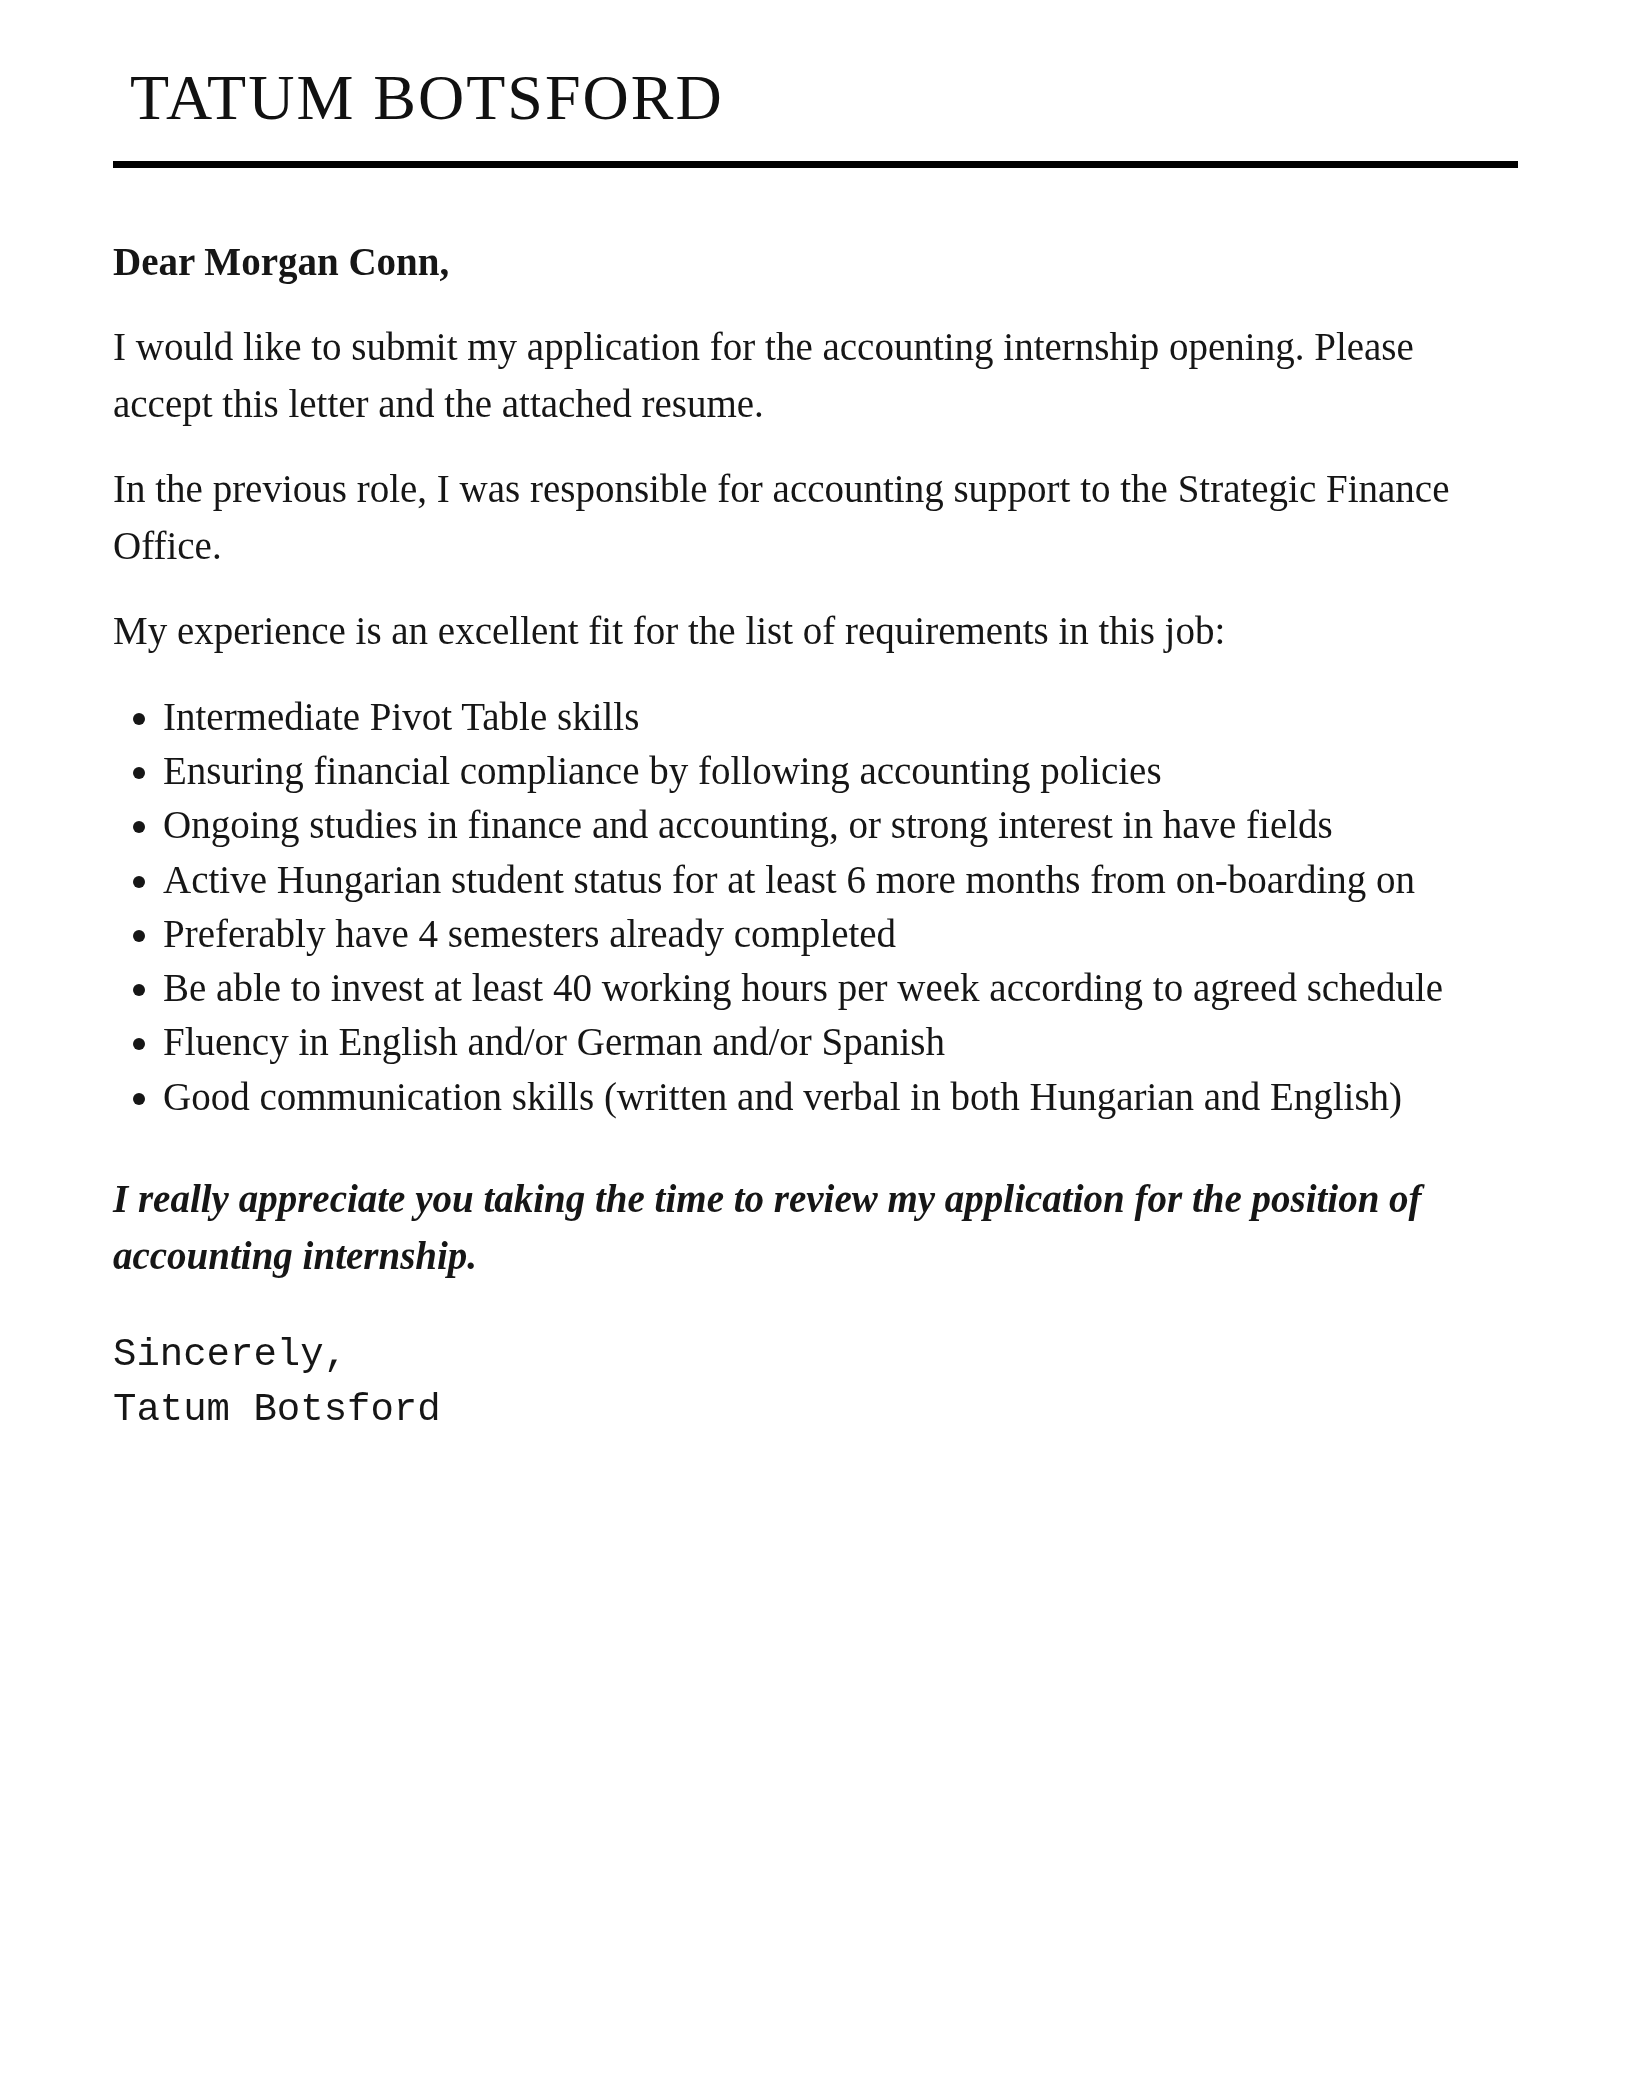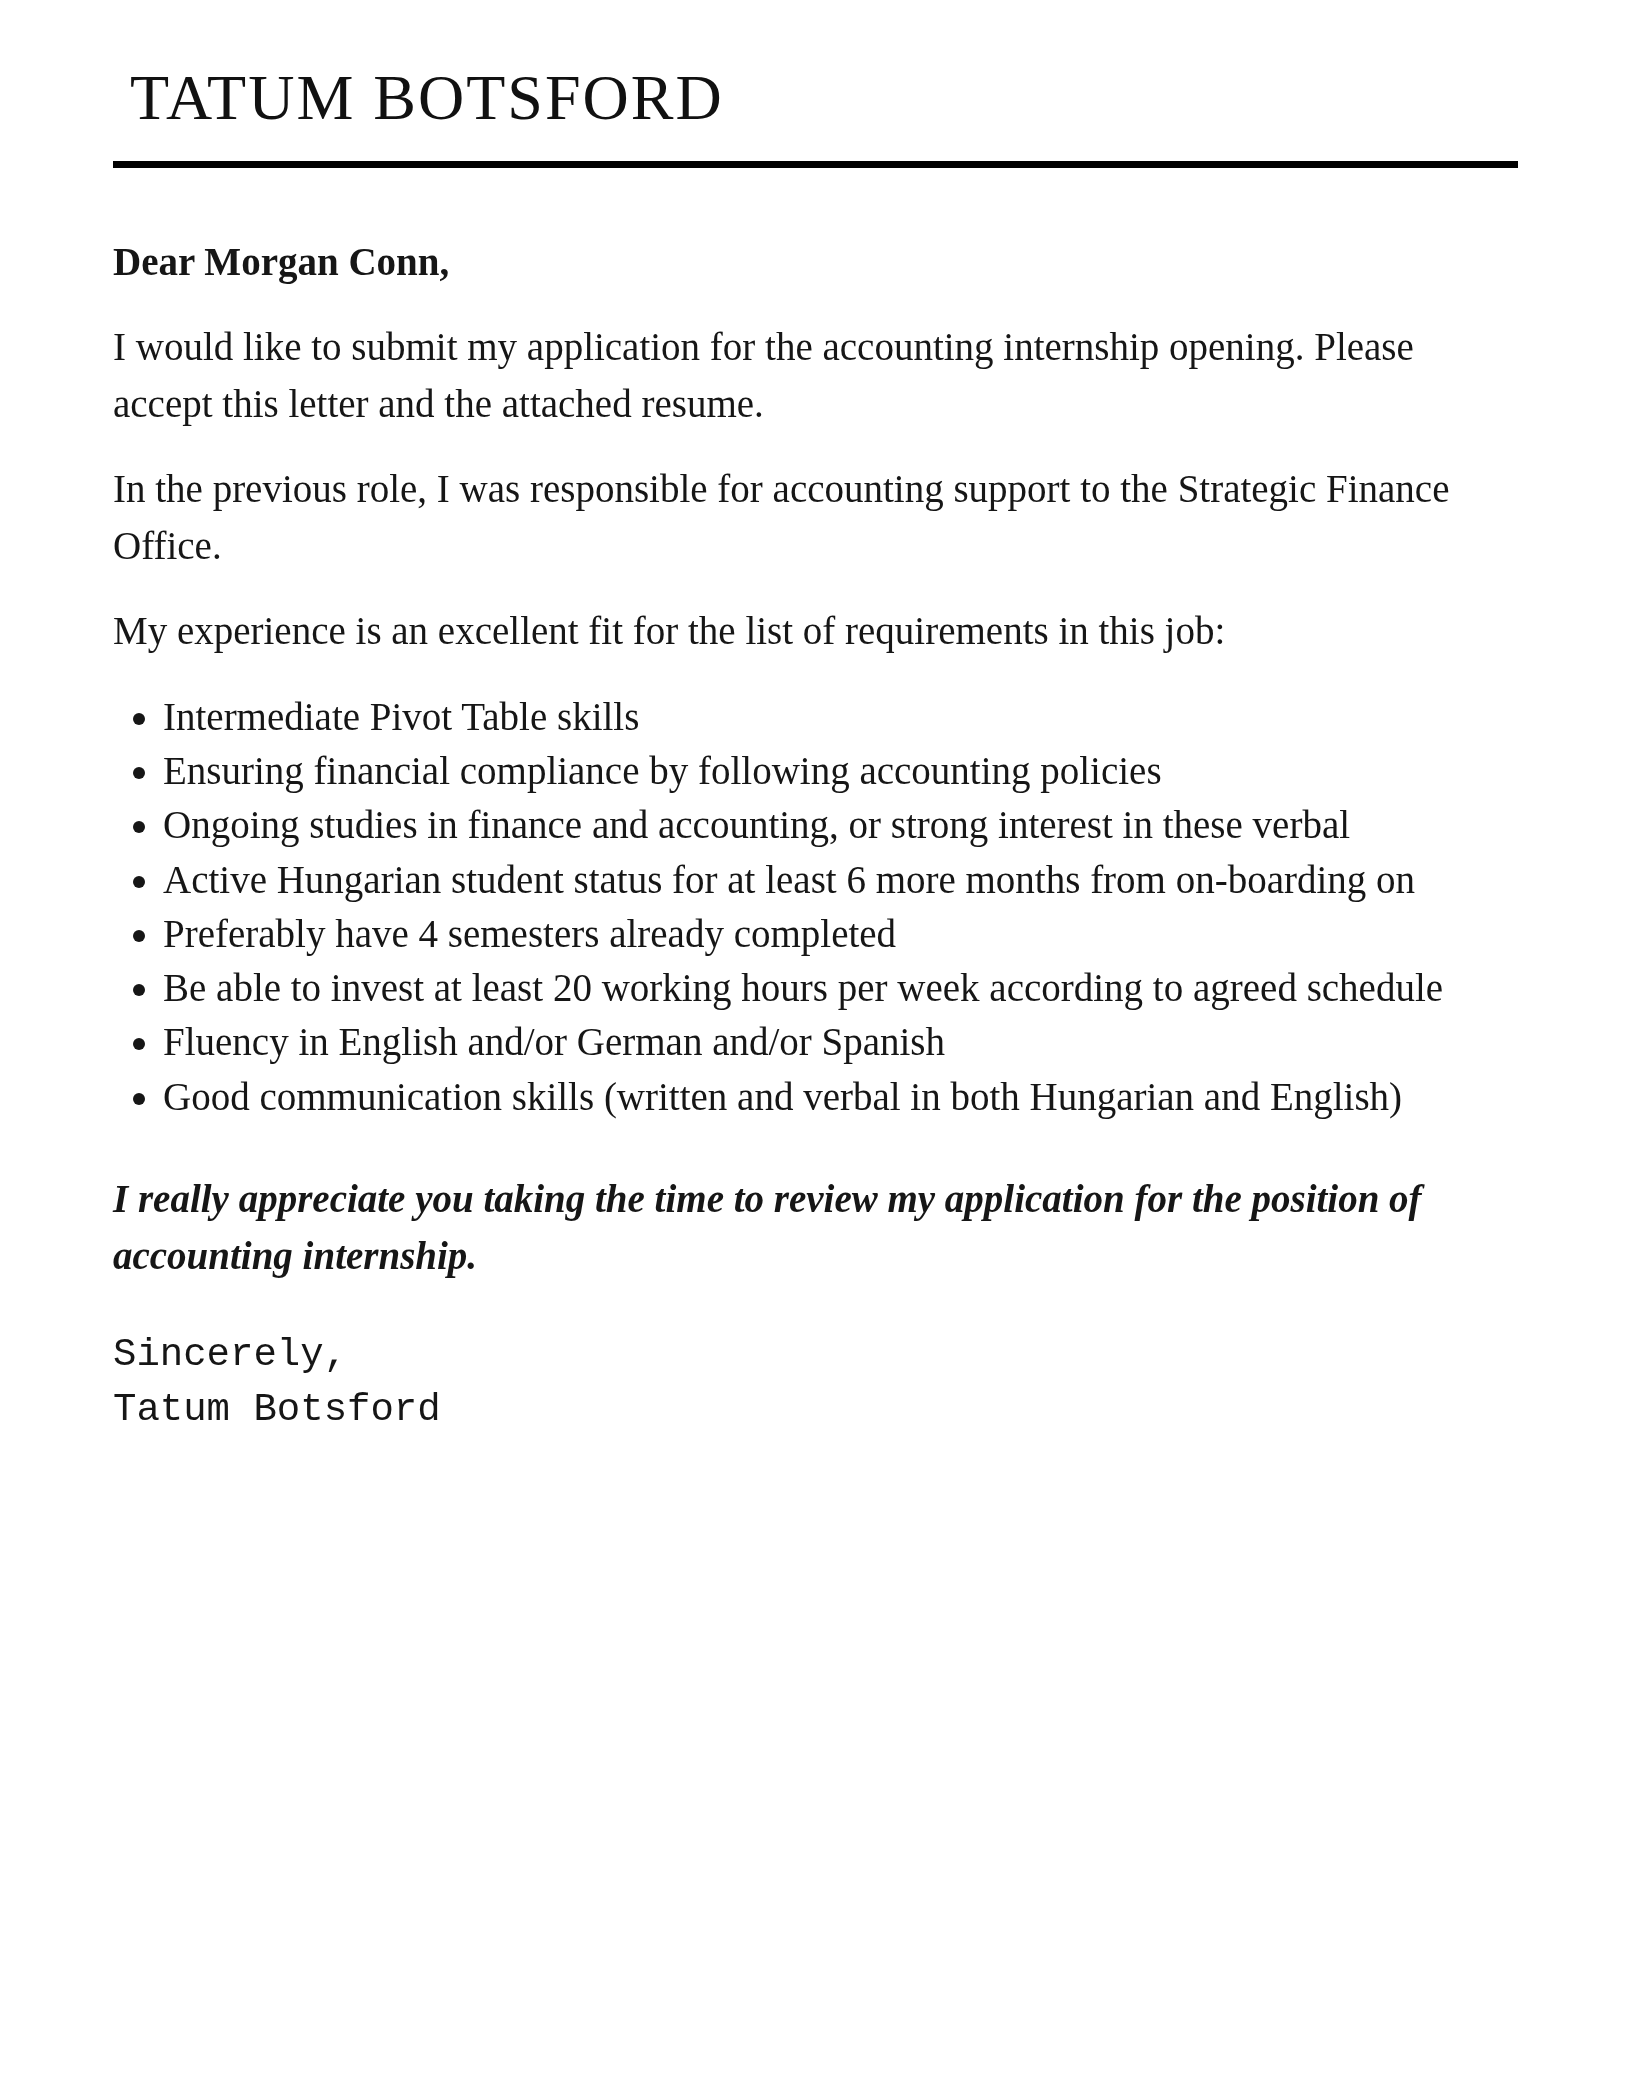--- a/index.html
+++ b/index.html
@@ -89,24 +89,24 @@
 
     <p>I would like to submit my application for the accounting internship opening. Please accept this letter and the attached resume.</p>
 
     <p>In the previous role, I was responsible for accounting support to the Strategic Finance Office.</p>
 
     <p>My experience is an excellent fit for the list of requirements in this job:</p>
 
     <ul class="requirements">
       <li>Intermediate Pivot Table skills</li>
       <li>Ensuring financial compliance by following accounting policies</li>
-      <li>Ongoing studies in finance and accounting, or strong interest in these verbal</li>
+      <li>Ongoing studies in finance and accounting, or strong interest in have fields</li>
       <li>Active Hungarian student status for at least 6 more months from on-boarding on</li>
       <li>Preferably have 4 semesters already completed</li>
-      <li>Be able to invest at least 20 working hours per week according to agreed schedule</li>
+      <li>Be able to invest at least 40 working hours per week according to agreed schedule</li>
       <li>Fluency in English and/or German and/or Spanish</li>
       <li>Good communication skills (written and verbal in both Hungarian and English)</li>
     </ul>
 
     <p class="closing-paragraph">I really appreciate you taking the time to review my application for the position of accounting internship.</p>
 
     <p class="signoff">
       <span>Sincerely,</span><br>
       <span>Tatum Botsford</span>
     </p>

